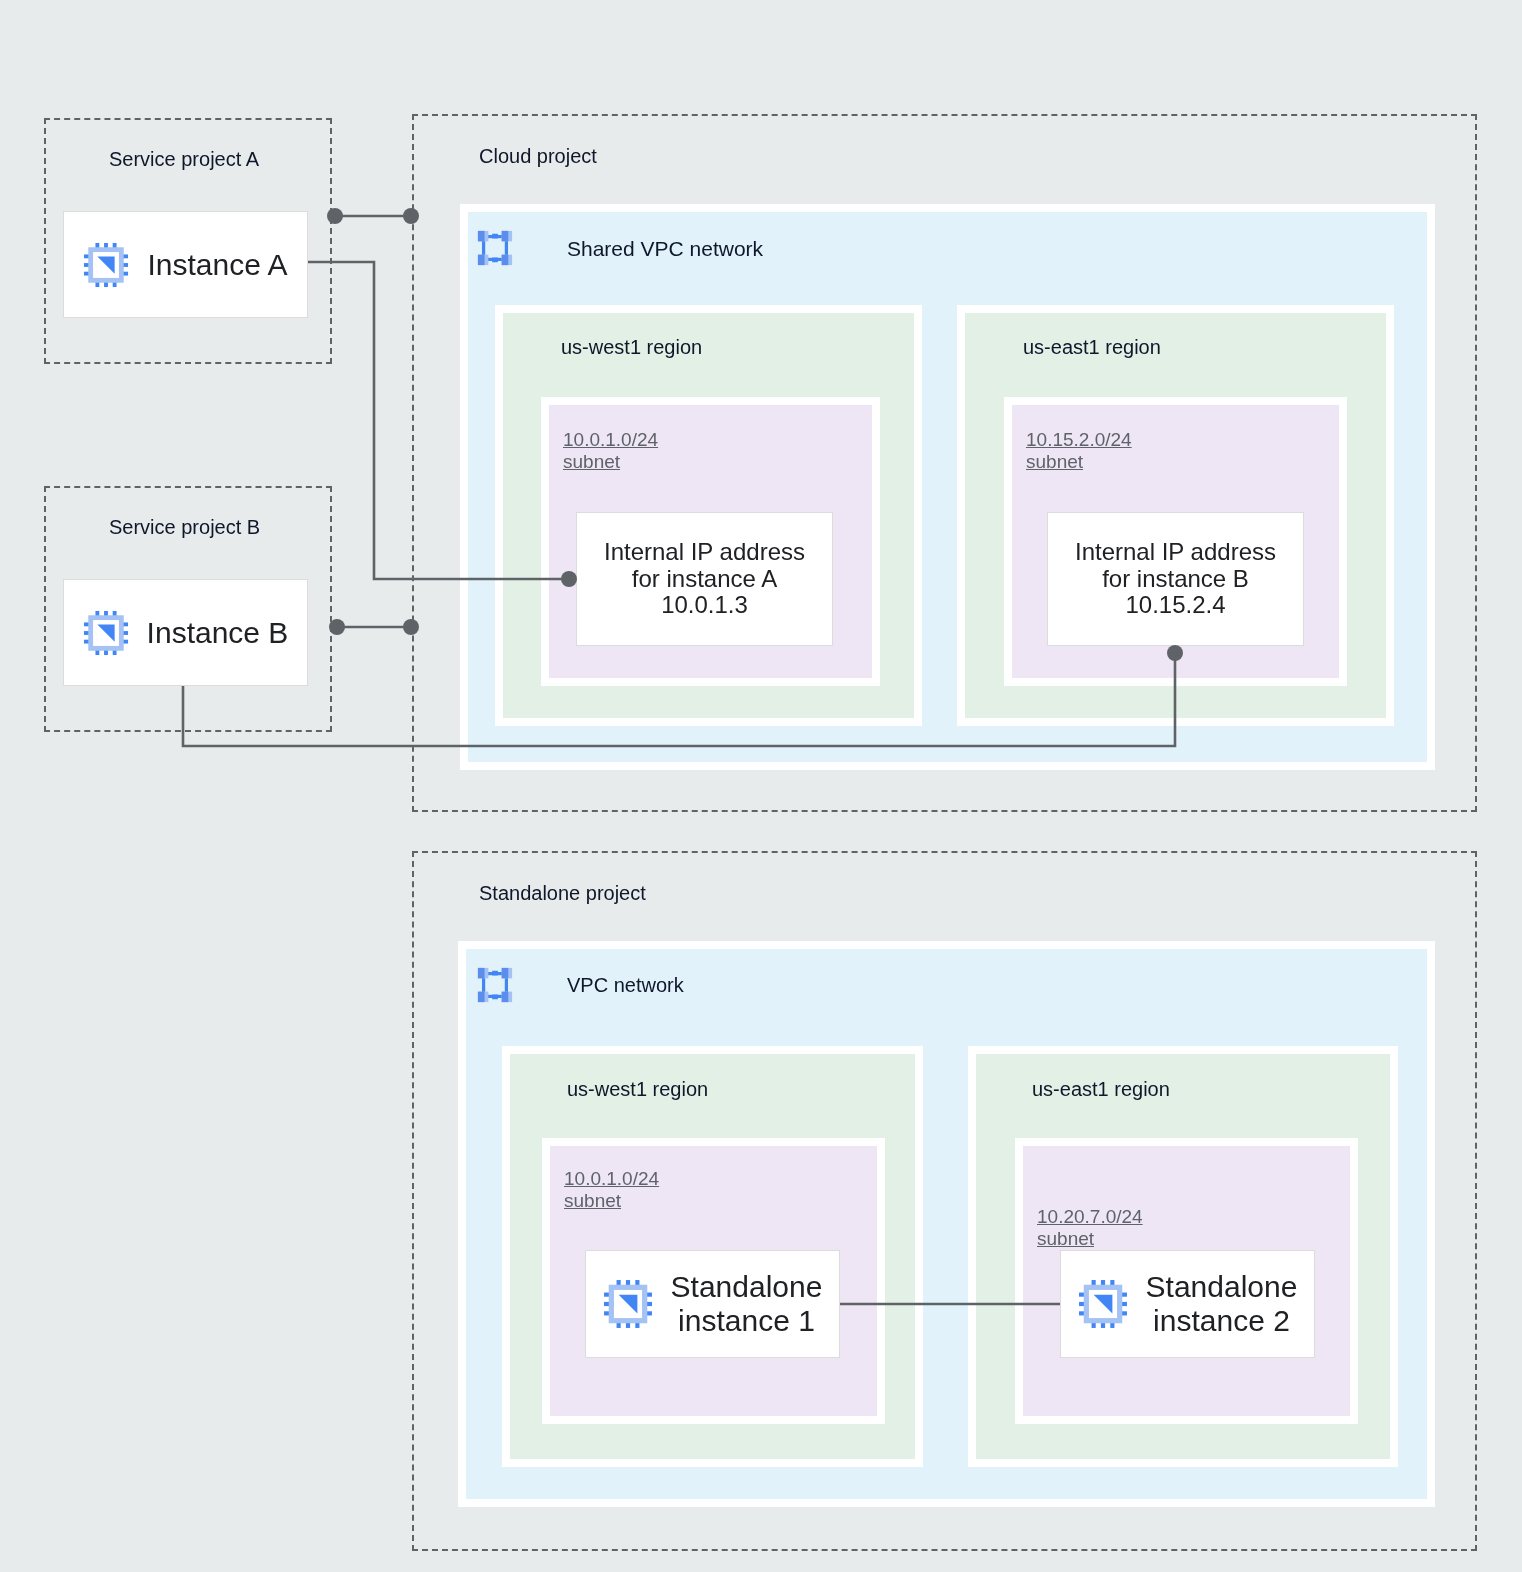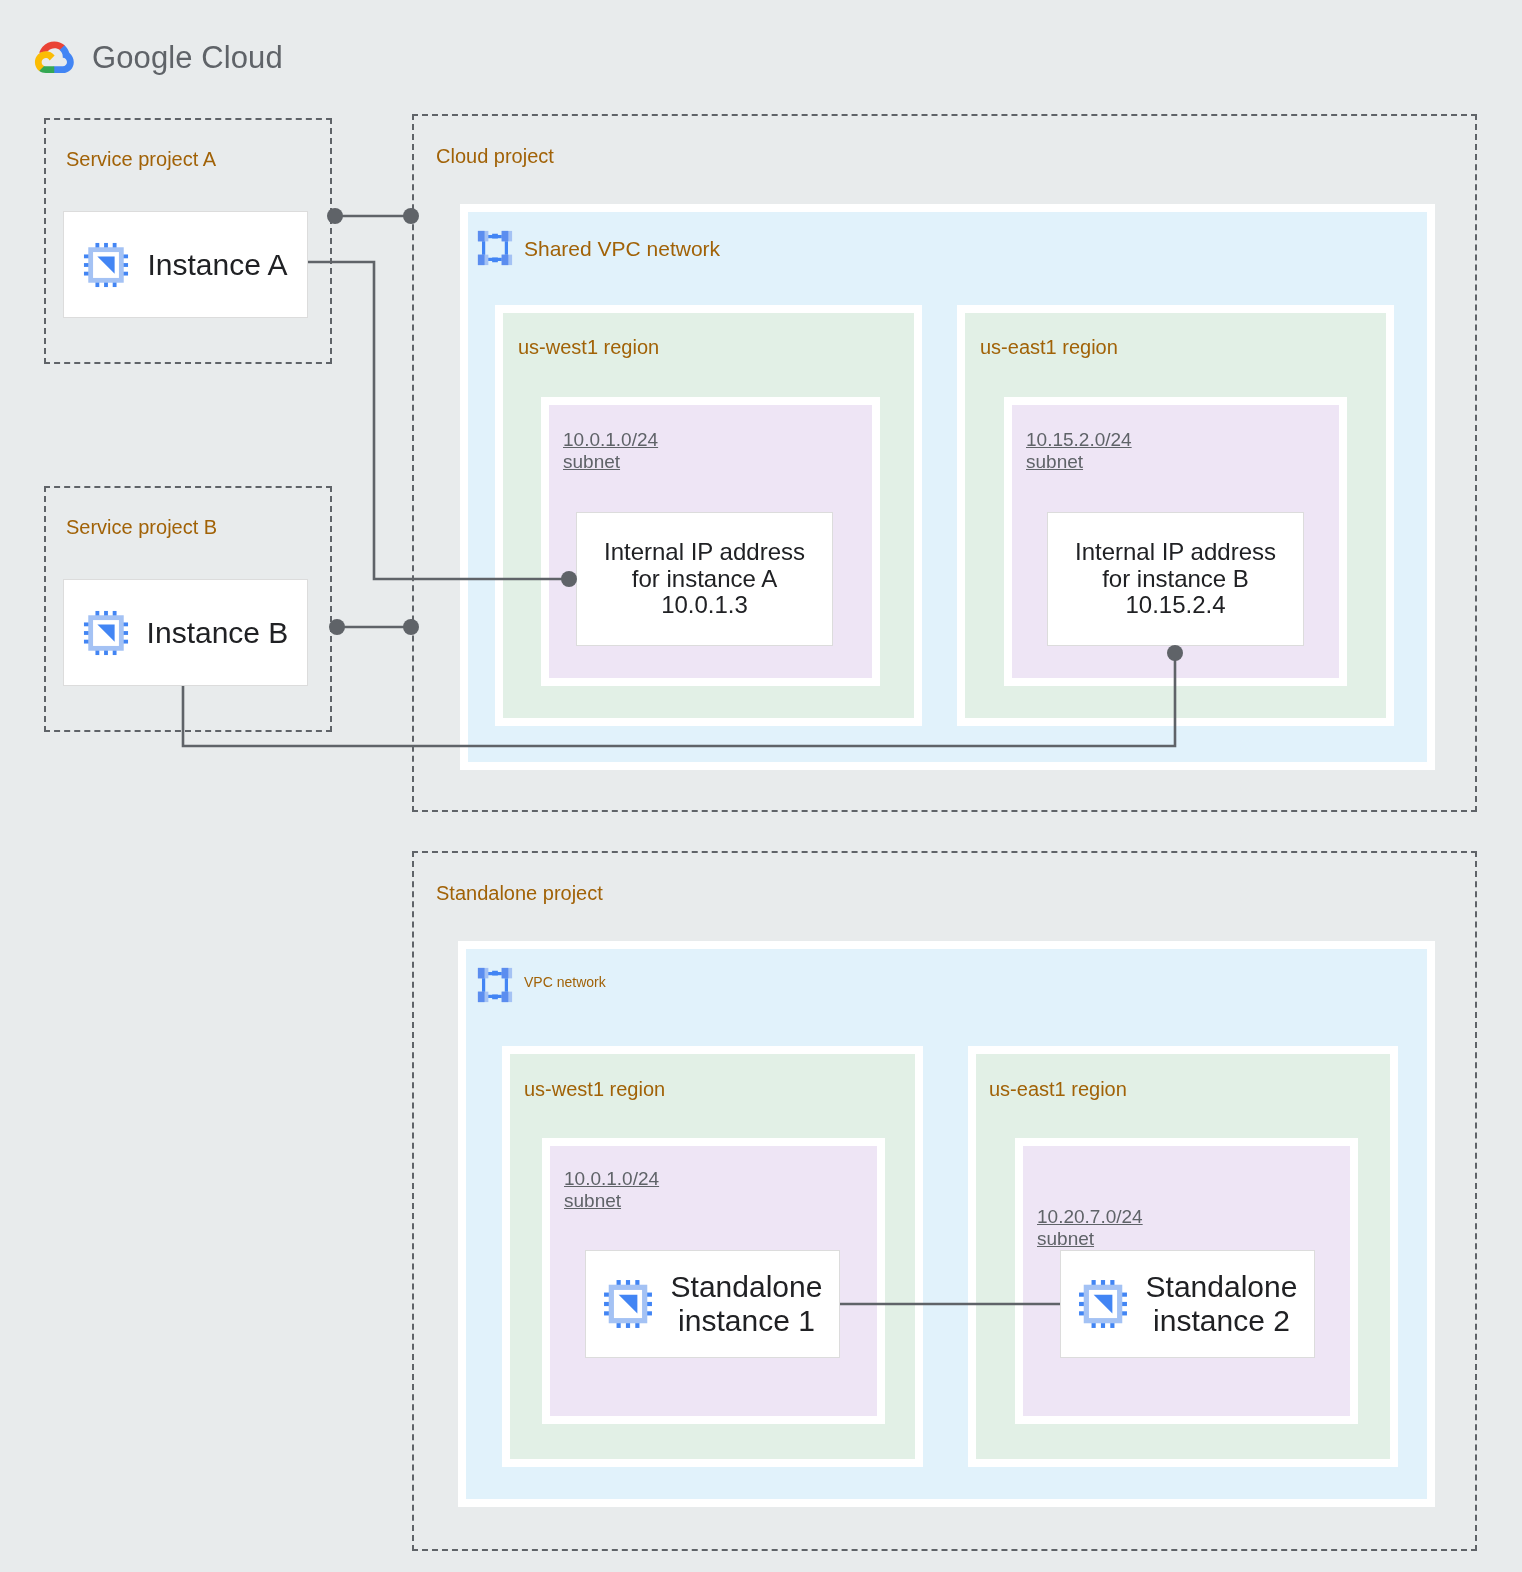--- a/index.html
+++ b/index.html
@@ -41,22 +41,23 @@
   
   .dashed-box {
     position: absolute;
     border: 2px dashed #5f6368;
     background: transparent;
     box-sizing: border-box;
   }
   .box-label {
     position: absolute;
     font-size: 20px;
-    color: #a16207;
+    color: #0f172a;
     white-space: nowrap;
+    margin-left: 43px;
   }
   .vpc-box {
     position: absolute;
     background: #e1f2fb;
     border: 8px solid #ffffff;
     box-sizing: border-box;
   }
   .region-box {
     position: absolute;
     background: #e2f0e6;
@@ -125,29 +126,20 @@
     stroke: #5f6368;
     stroke-width: 2.6;
   }
   .conn-dot { fill: #5f6368; }
 </style>
 </head>
 <body>
 
 <div id="canvas">
 
-  <div class="logo-wrap">
-    <svg class="gc-logo" viewBox="0 0 48 42">
-      <path d="M29.4 12.6 L33.2 8.8 L33.5 7.2 C26.6 0.9 15.6 1.6 9.4 8.7 C7.7 10.6 6.4 13 5.7 15.4 L7.1 15.2 L14.7 14 L15.3 13.4 C18.7 9.7 24.4 9.2 28.3 12.4 Z" fill="#ea4335"></path>
-      <path d="M38.5 15.3 C37.6 12.1 35.8 9.2 33.3 7.0 L27.9 12.4 C30.1 14.2 31.4 16.9 31.4 19.8 L31.4 20.7 C33.9 20.7 36 22.8 36 25.4 C36 27.9 33.9 30 31.4 30 L22.1 30 L21.2 30.9 L21.2 36.5 L22.1 37.4 L31.4 37.4 C38 37.4 43.4 32.2 43.4 25.5 C43.4 21.5 41.5 17.8 38.5 15.3 Z" fill="#4285f4"></path>
-      <path d="M12.8 37.4 L22.1 37.4 L22.1 30 L12.8 30 C12.1 30 11.5 29.9 10.9 29.6 L9.6 30 L5.8 33.8 L5.4 35 C7.5 36.6 10.1 37.4 12.8 37.4 Z" fill="#34a853"></path>
-      <path d="M12.8 13.5 C6.2 13.6 0.9 19 1 25.6 C1 29.3 2.7 32.8 5.6 35.1 L11 29.7 C8.7 28.6 7.7 25.9 8.7 23.6 C9.8 21.3 12.4 20.3 14.8 21.3 C15.8 21.8 16.6 22.6 17.1 23.6 L22.5 18.2 C20.2 15.2 16.6 13.5 12.8 13.5 Z" fill="#fbbc04"></path>
-    </svg>
-    <div class="logo-text"><b>Google</b><span> Cloud</span></div>
-  </div>
 
   <div class="dashed-box" style="left:44px; top:118px; width:288px; height:246px;"></div>
   <div class="box-label" style="left:66px; top:148px;">Service project A</div>
   <div class="card instance" style="left:63px; top:211px; width:245px; height:107px;">
     <svg class="chip-icon" viewBox="0 0 48 48">
       <g fill="#4285f4">
         <rect x="13" y="1" width="4" height="7"></rect>
           <rect x="22" y="1" width="4" height="7"></rect>
           <rect x="31" y="1" width="4" height="7"></rect>
         <rect x="13" y="40" width="4" height="7"></rect>
@@ -239,21 +231,21 @@
     <rect x="27" y="2" width="11" height="11" fill="#a4c2f4"></rect>
     <rect x="2" y="27" width="11" height="11" fill="#a4c2f4"></rect>
     <rect x="27" y="27" width="11" height="11" fill="#a4c2f4"></rect>
     <rect x="2" y="2" width="7" height="11" fill="#5b8def"></rect>
     <rect x="27" y="2" width="7" height="11" fill="#5b8def"></rect>
     <rect x="2" y="27" width="7" height="11" fill="#5b8def"></rect>
     <rect x="27" y="27" width="7" height="11" fill="#5b8def"></rect>
     <rect x="17" y="5" width="6" height="5" fill="#4285f4"></rect>
     <rect x="17" y="30" width="6" height="5" fill="#4285f4"></rect>
   </svg>
-  <div class="box-label" style="left:524px; top:974px; font-size:14px;">VPC network</div>
+  <div class="box-label" style="left:524px; top:974px; font-size:20px;">VPC network</div>
 
   <div class="region-box" style="left:502px; top:1046px; width:421px; height:421px;"></div>
   <div class="box-label" style="left:524px; top:1078px;">us-west1 region</div>
   <div class="subnet-box" style="left:542px; top:1138px; width:343px; height:286px;"></div>
   <div class="subnet-label" style="left:564px; top:1168px;"><span>10.0.1.0/24</span><br><span>subnet</span></div>
   <div class="card instance" style="left:585px; top:1250px; width:255px; height:108px;">
     <svg class="chip-icon lg" viewBox="0 0 48 48">
       <g fill="#4285f4">
         <rect x="13" y="1" width="4" height="7"></rect>
           <rect x="22" y="1" width="4" height="7"></rect>

